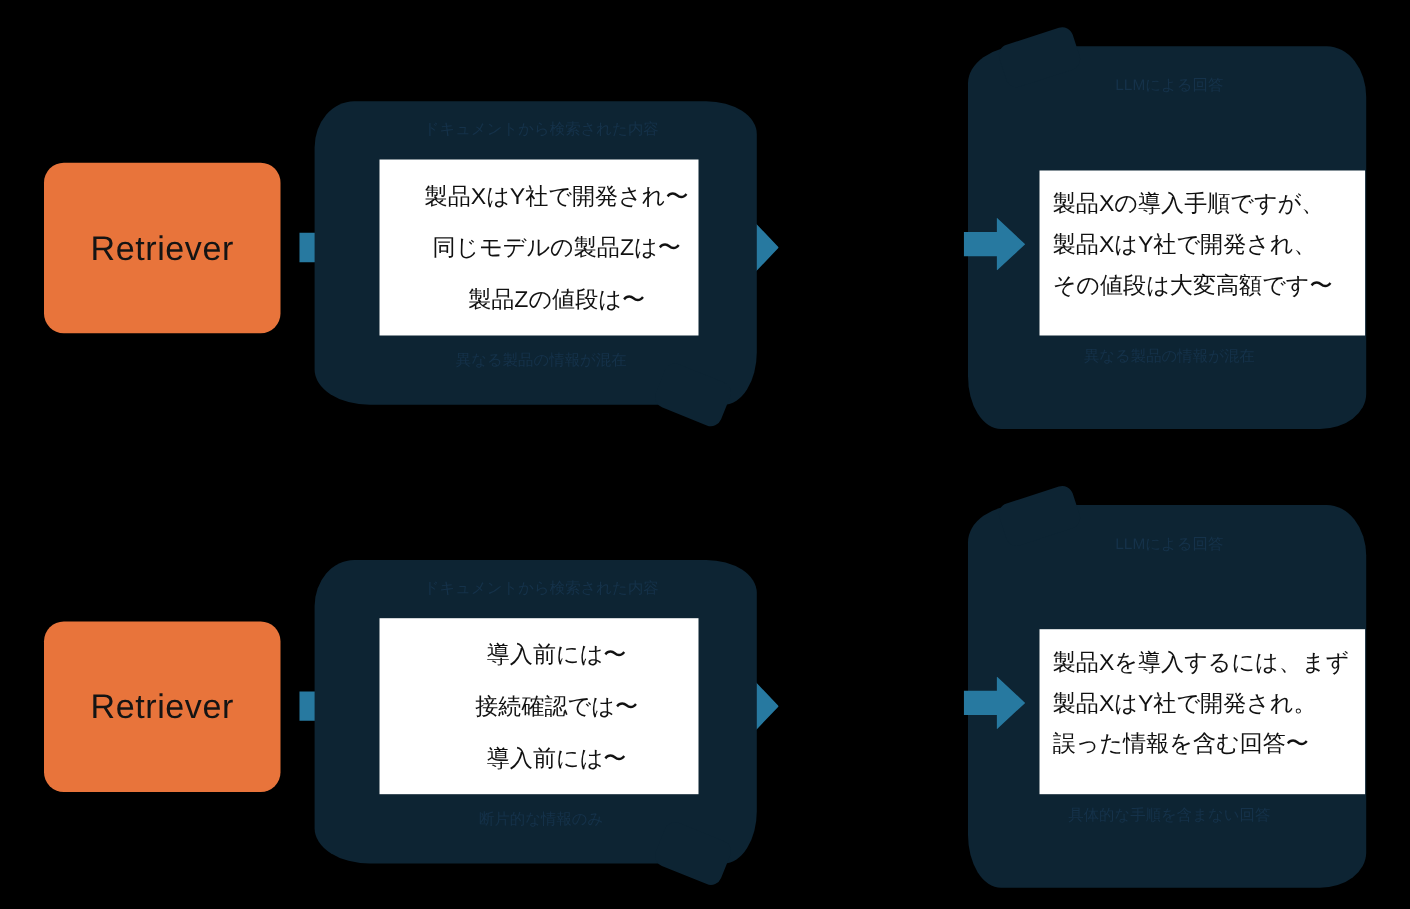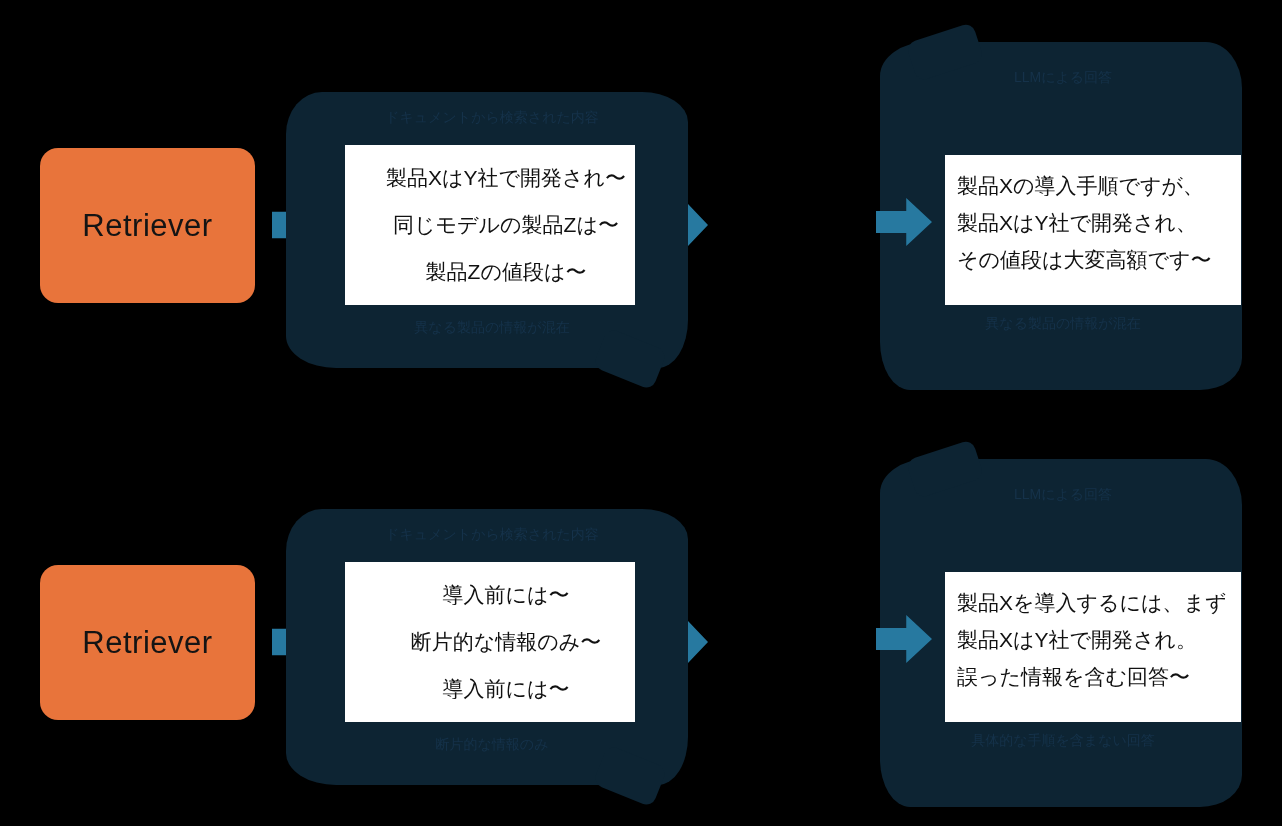--- a/index.html
+++ b/index.html
@@ -133,21 +133,21 @@
     <div class="retriever-box">
       <span class="retriever-label">Retriever</span>
     </div>
 
     <div class="block-arrow arrow-1"></div>
 
     <div class="bubble bubble-chunks"></div>
     <div class="faint faint-chunks-top">ドキュメントから検索された内容</div>
     <div class="card card-chunks">
       <div class="line">導入前には〜</div>
-      <div class="line">断片的な情報のみ〜</div>
+      <div class="line">接続確認では〜</div>
       <div class="line">導入前には〜</div>
     </div>
     <div class="faint faint-chunks-bottom">断片的な情報のみ</div>
 
     <div class="block-arrow arrow-2"></div>
 
     <div class="bubble bubble-answer"></div>
     <div class="faint faint-answer-top">LLMによる回答</div>
     <div class="block-arrow arrow-3"></div>
     <div class="card card-answer">

